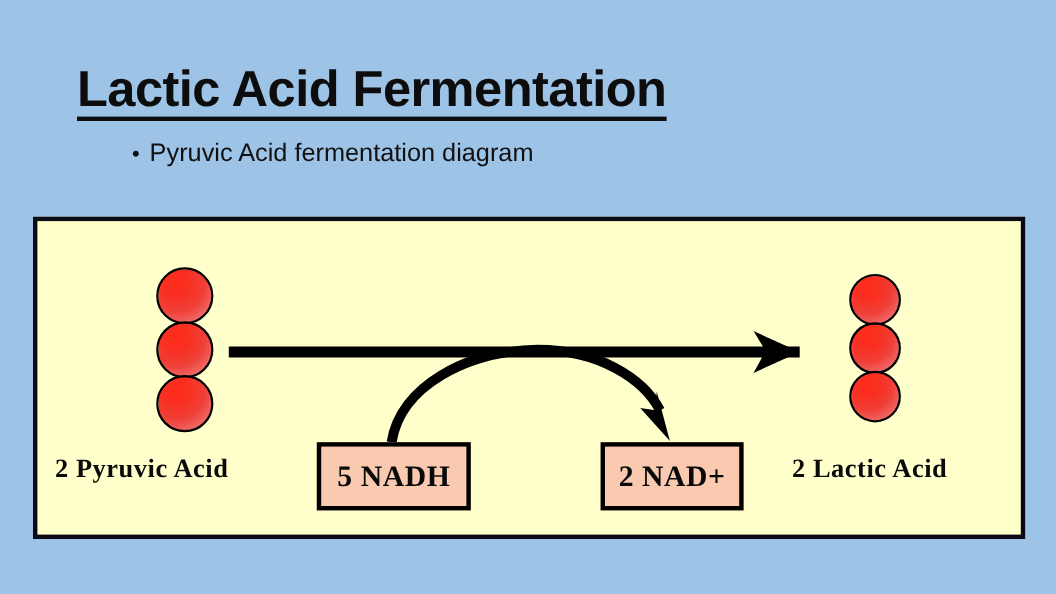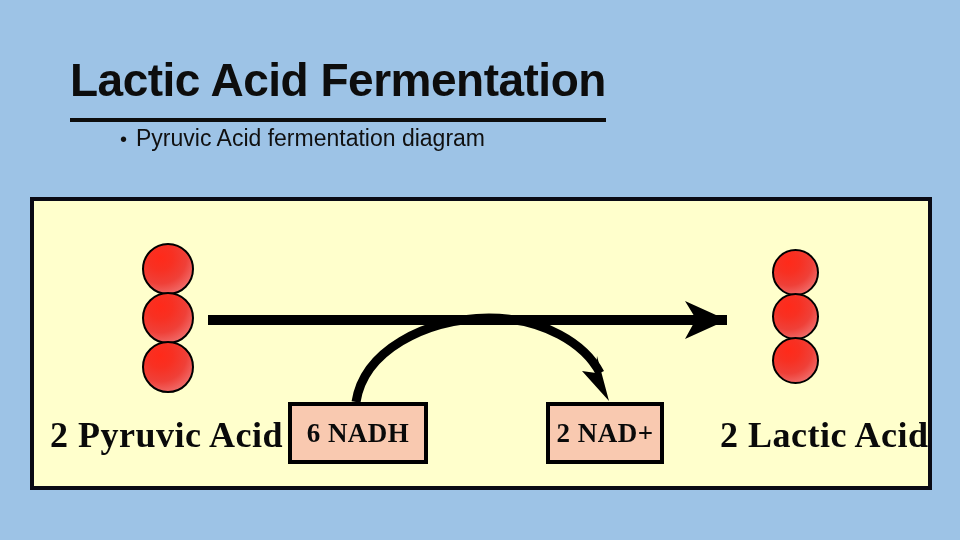--- a/index.html
+++ b/index.html
@@ -26,21 +26,21 @@
     left: 70px;
     top: 56px;
     font-family: "Liberation Sans", sans-serif;
     font-size: 46px;
     font-weight: bold;
     color: #0d0d0d;
     letter-spacing: -0.5px;
     white-space: nowrap;
     line-height: 1.05;
     border-bottom: 4px solid #0d0d0d;
-    padding-bottom: 14px;
+    padding-bottom: 2px;
   }
   
   #bullet-row {
     position: absolute;
     left: 120px;
     top: 125px;
     display: flex;
     align-items: baseline;
     gap: 9px;
     color: #101010;
@@ -125,29 +125,29 @@
   }
   #box-nadh {
     left: 254px;
     top: 201px;
     width: 140px;
     height: 62px;
   }
   #box-nadplus {
     left: 512px;
     top: 201px;
-    width: 118px;
+    width: 130px;
     height: 62px;
   }
   
   .substance-label {
     position: absolute;
     font-family: "Liberation Serif", serif;
     font-weight: bold;
-    font-size: 36px;
+    font-size: 24px;
     color: #0a0a0a;
     white-space: nowrap;
     letter-spacing: 0.5px;
   }
   #label-pyruvic {
     left: 16px;
     top: 213px;
   }
   #label-lactic {
     left: 686px;
@@ -185,21 +185,21 @@
       <div class="molecule-circle"></div>
       <div class="molecule-circle"></div>
     </div>
 
     <div class="molecule-stack" id="stack-lactic">
       <div class="molecule-circle"></div>
       <div class="molecule-circle"></div>
       <div class="molecule-circle"></div>
     </div>
 
-    <div class="cofactor-box" id="box-nadh">6 NADH</div>
+    <div class="cofactor-box" id="box-nadh">5 NADH</div>
 
     <div class="cofactor-box" id="box-nadplus">2 NAD+</div>
 
     <div class="substance-label" id="label-pyruvic">2 Pyruvic Acid</div>
 
     <div class="substance-label" id="label-lactic">2 Lactic Acid</div>
   </div>
 </div>
 
 </body></html>

